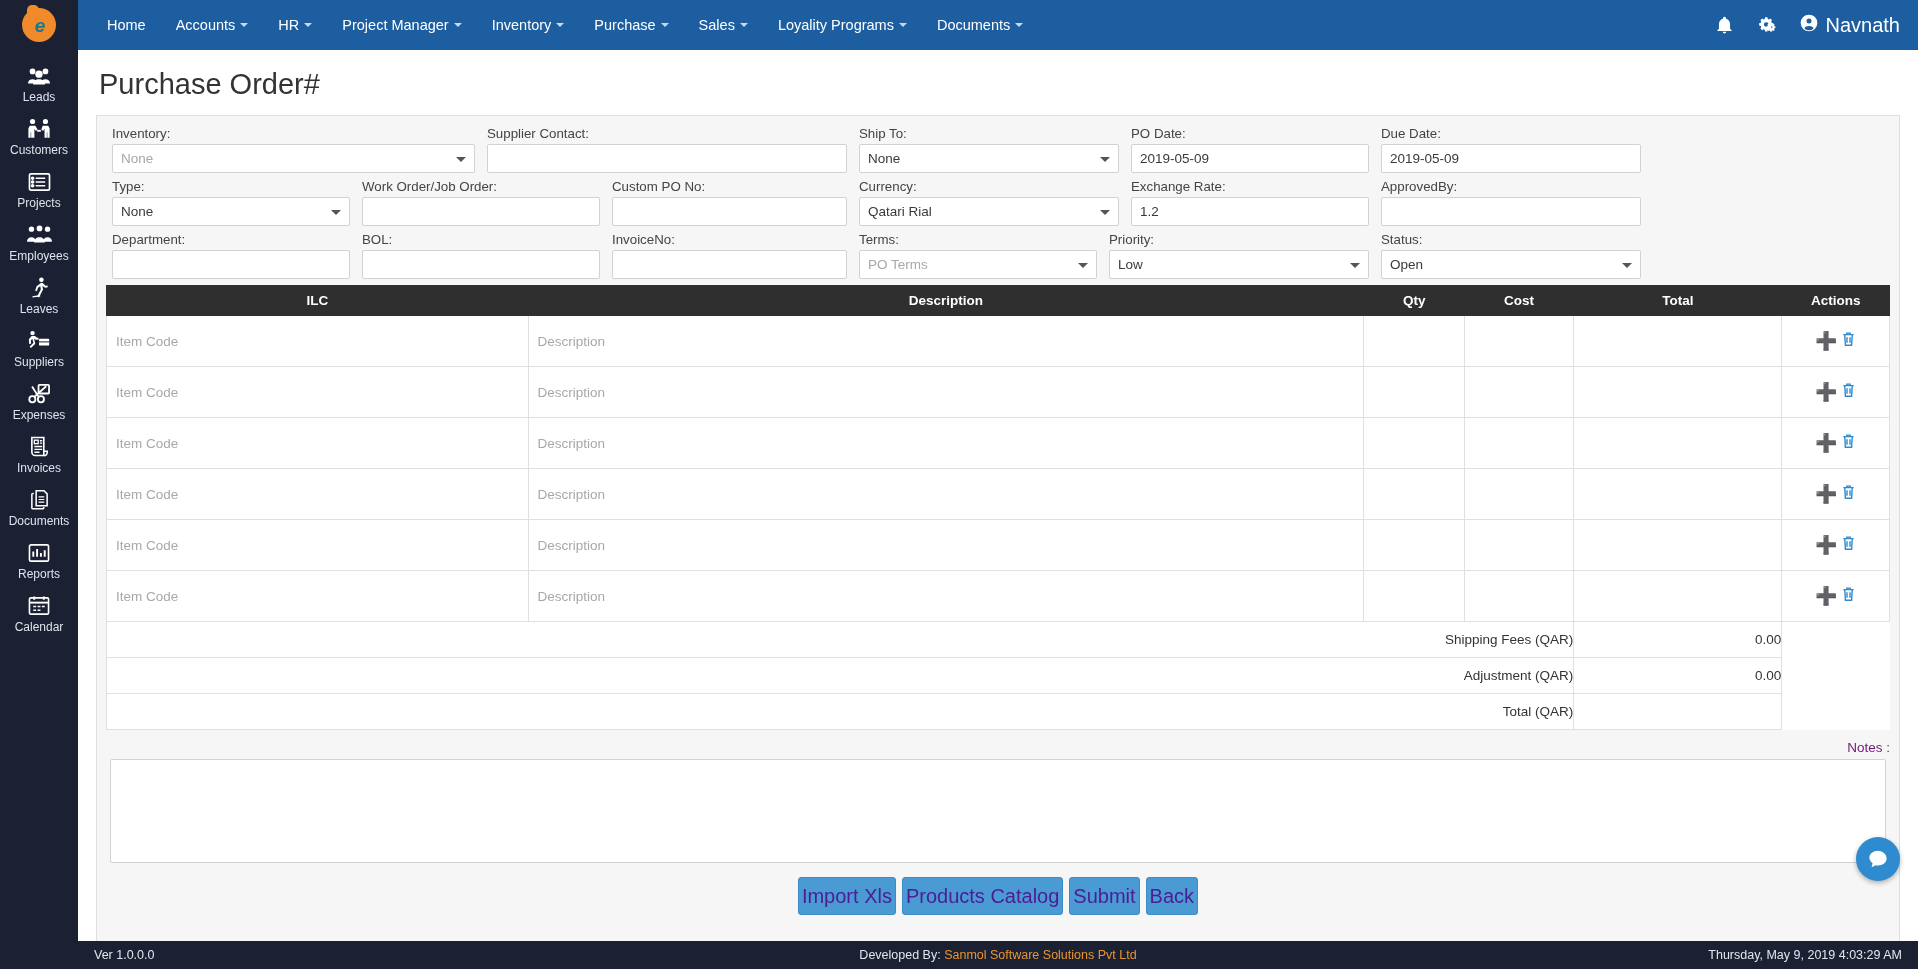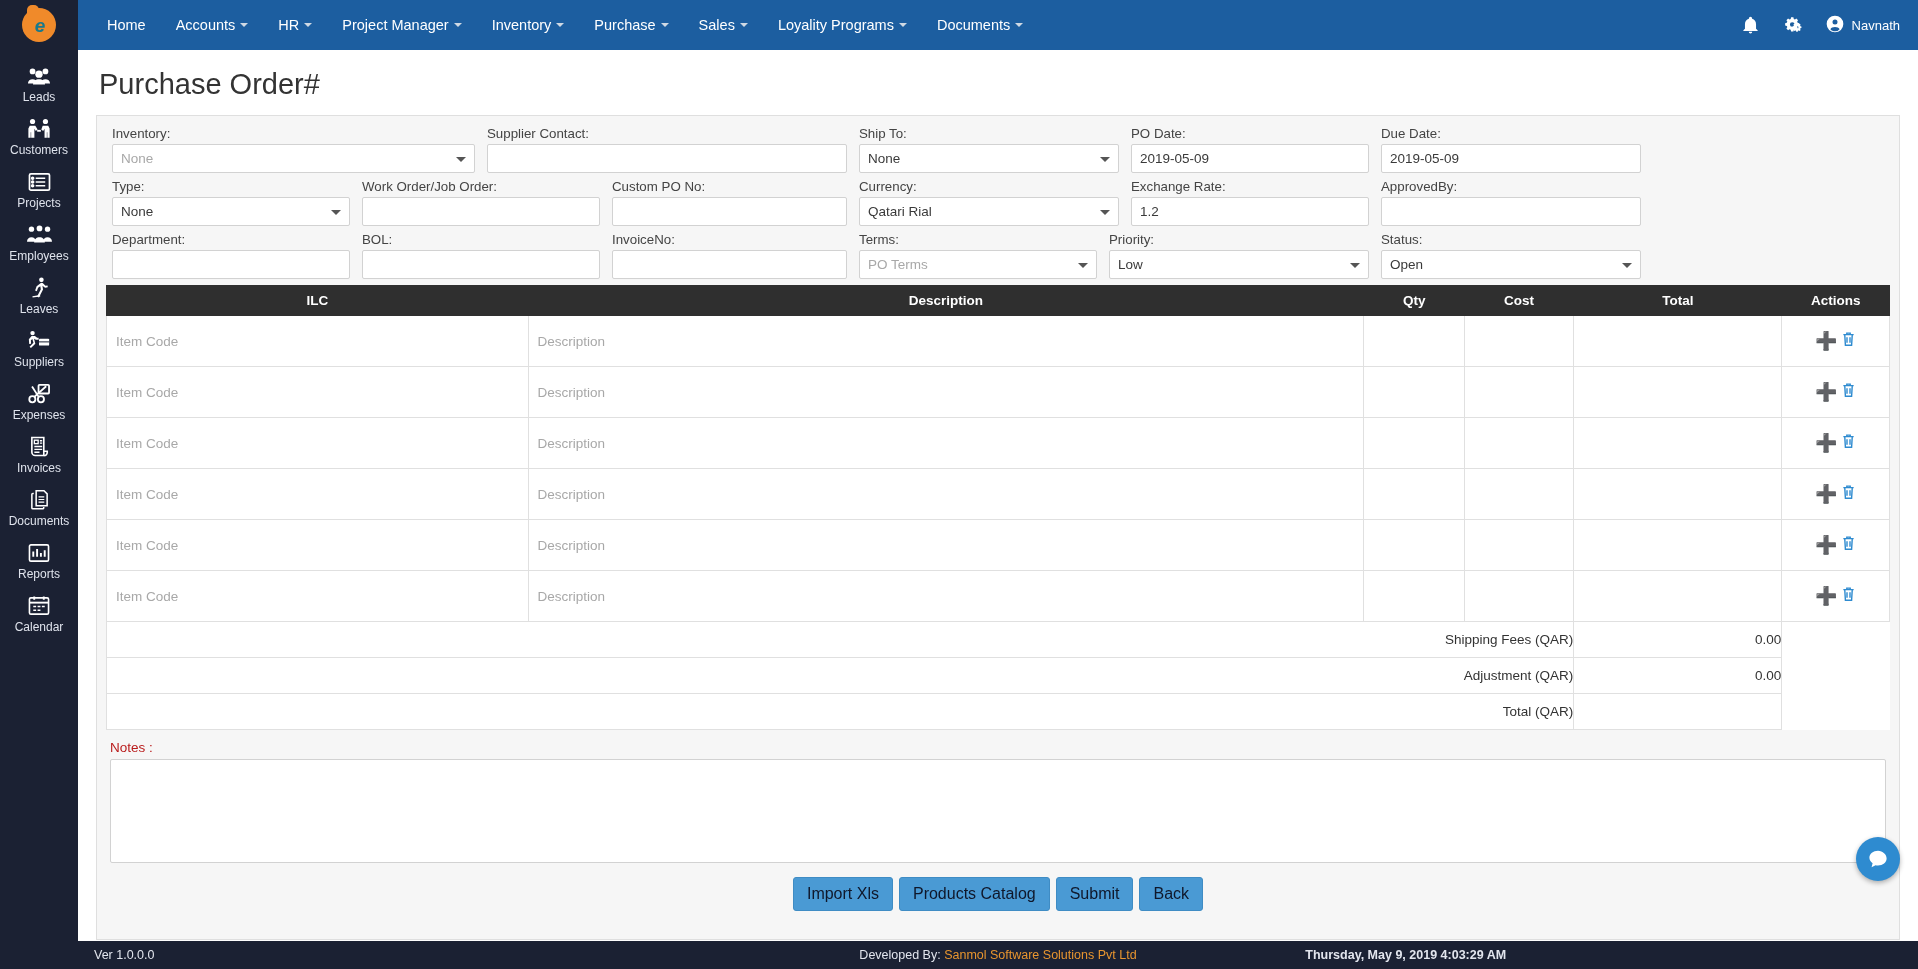--- a/index.html
+++ b/index.html
@@ -85,21 +85,21 @@
   }
   .nav-icon {
     color: #ffffff;
     font-size: 19px;
     line-height: 1;
     cursor: pointer;
     display: flex; align-items: center;
   }
   .nav-user {
     color: #ffffff;
-    font-size: 13px;
+    font-size: 20px;
     display: flex; align-items: center;
     gap: 7px;
     cursor: pointer;
   }
 
   
   .body-wrap { display: flex; flex: 1 1 auto; min-height: 0; }
 
   
   .sidebar {
@@ -257,22 +257,23 @@
     text-align: right;
     font-size: 13.5px;
     color: #333;
     padding: 0 9px;
   }
   .no-border { border: 0 !important; background: #ffffff !important; }
 
   
   .notes-label {
     font-size: 13.5px;
-    color: #b91c1c;
+    color: #701a75;
     margin: 10px 0 4px 4px;
+    text-align: right;
   }
   .notes-box {
     margin: 0 4px;
     height: 104px;
     border: 1px solid #d2d2d2;
     background: #ffffff;
     border-radius: 2px;
     position: relative;
   }
   .notes-box::after {
@@ -282,25 +283,25 @@
     width: 0; height: 0;
     border-left: 7px solid transparent;
     border-bottom: 7px solid #b9b9b9;
   }
   .btn-row {
     display: flex; justify-content: center; gap: 6px;
     margin: 14px 0 16px;
   }
   .btn {
     background: #4a9ad4;
-    color: #0f172a;
+    color: #4c1d95;
     border: 1px solid #3f8cc4;
     border-radius: 3px;
-    font-size: 16px;
-    padding: 7px 13px;
+    font-size: 20px;
+    padding: 7px 3px;
     cursor: pointer;
     line-height: 1.1;
   }
 
   
   .chat-fab {
     position: absolute;
     right: 18px; bottom: 60px;
     width: 44px; height: 44px;
     border-radius: 50%;
@@ -319,21 +320,21 @@
     height: 28px;
     background: #1b2133;
     color: #e3e6ee;
     display: flex; align-items: center;
     font-size: 12.5px;
     padding: 0 16px;
     position: relative;
   }
   .footer .left { width: 33%; }
   .footer .center { width: 34%; text-align: center; }
-  .footer .right { width: 33%; text-align: left; font-weight: bold; }
+  .footer .right { width: 33%; text-align: right; }
   .footer a { color: #e8952f; text-decoration: none; }
   .wrapper { position: relative; flex: 1 1 auto; display: flex; min-height: 0;}
 </style>
 </head>
 <body>
 
 <div class="navbar">
   <div class="brand-cell">
     <div class="brand-logo">
         <span>e</span>

